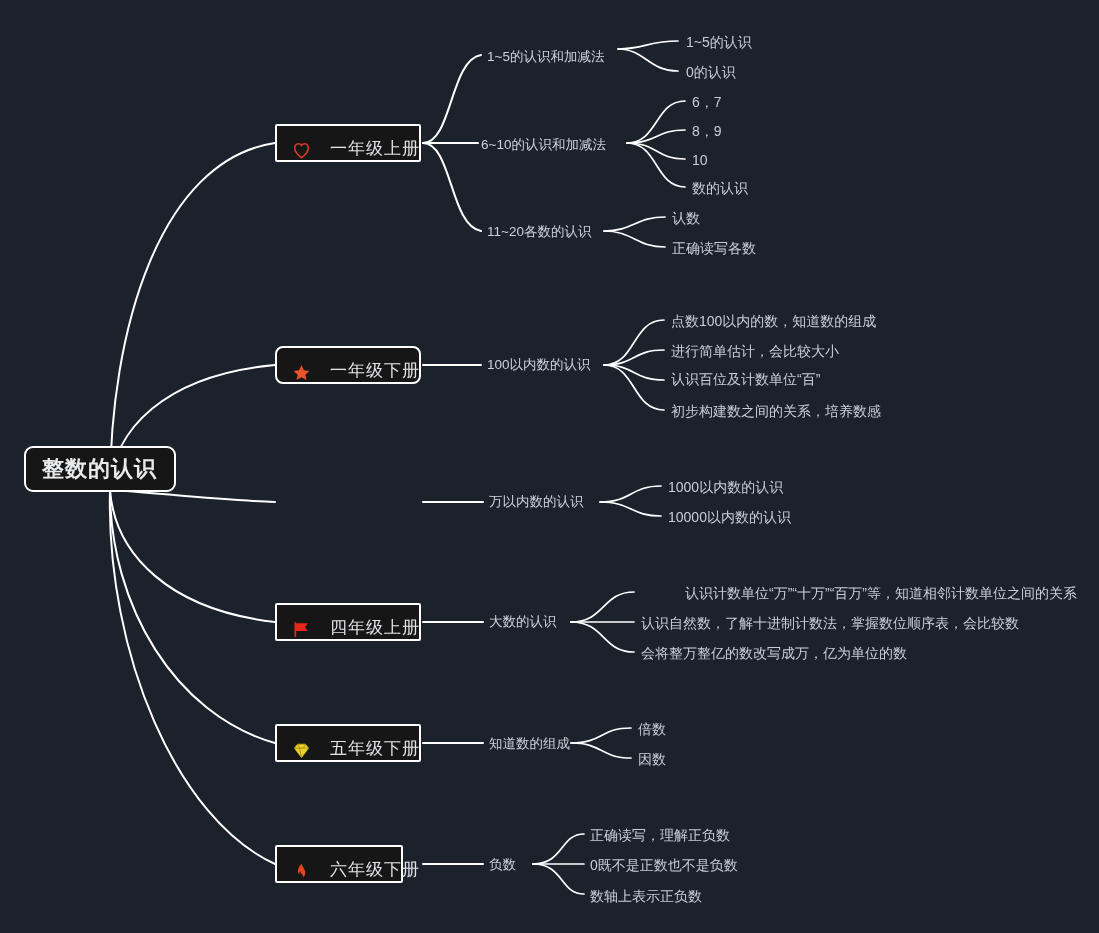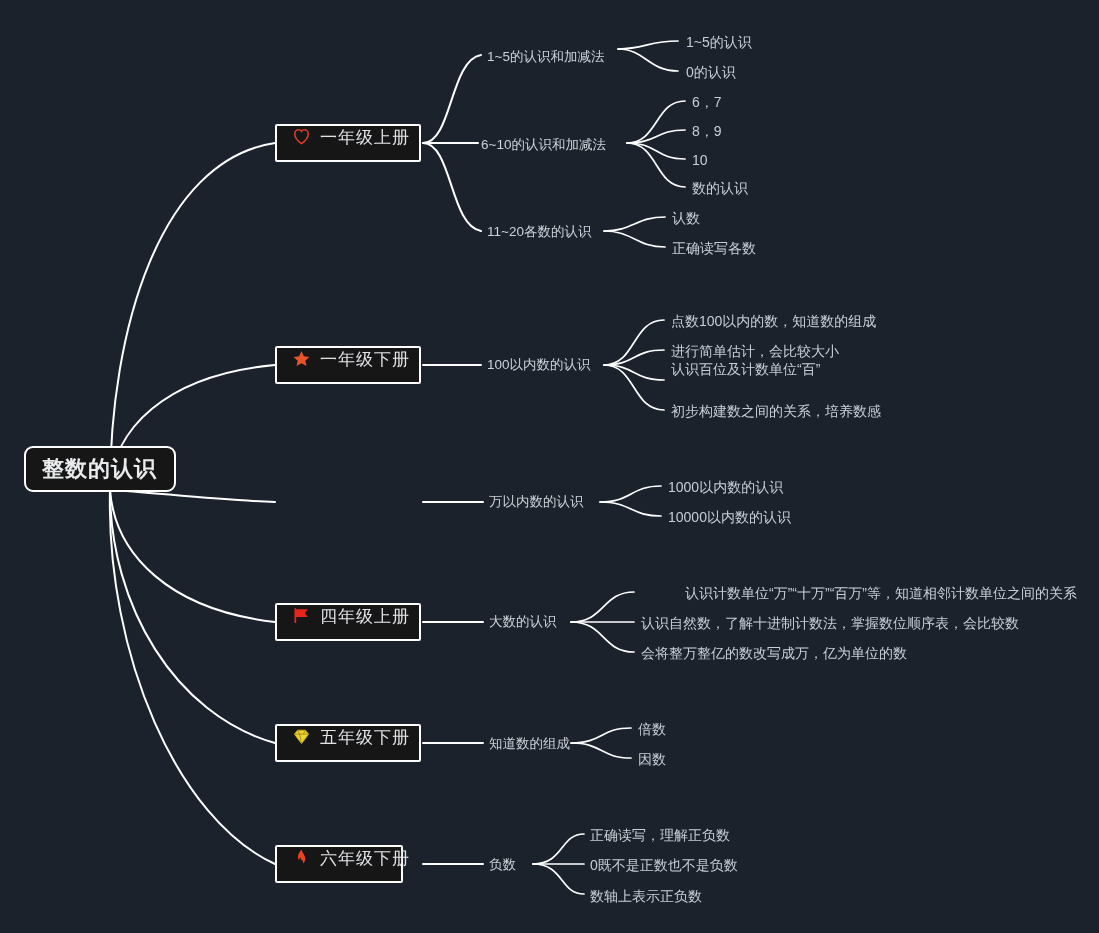--- a/index.html
+++ b/index.html
@@ -47,23 +47,23 @@
     font-weight: bold;
     letter-spacing: 1px;
     white-space: nowrap;
   }
   
   .grade-node {
     background: #161616;
     border: 2px solid #ffffff;
     border-radius: 2px;
     display: flex;
-    align-items: flex-start;
+    align-items: flex-end;
     padding: 0 14px;
-    gap: 9px;
+    gap: 19px;
     height: 38px;
   }
   .grade-label {
     color: #e2e4e8;
     font-size: 17px;
     white-space: nowrap;
     letter-spacing: 1px;
   }
   .grade-icon {
     width: 20px;
@@ -191,32 +191,32 @@
   <div class="topic" style="left:481px; top:138px;">6~10的认识和加减法</div>
   <div class="leaf" style="left:692px; top:95px;">6，7</div>
   <div class="leaf" style="left:692px; top:124px;">8，9</div>
   <div class="leaf" style="left:692px; top:153px;">10</div>
   <div class="leaf" style="left:692px; top:181px;">数的认识</div>
 
   <div class="topic" style="left:487px; top:225px;">11~20各数的认识</div>
   <div class="leaf" style="left:672px; top:211px;">认数</div>
   <div class="leaf" style="left:672px; top:241px;">正确读写各数</div>
 
-  <div class="node grade-node" style="left:275px; top:346px; width:146px;">
+  <div class="node grade-node" style="left:275px; top:346px; width:146px;border-radius:8px;">
     <span class="grade-icon">
       <svg width="19" height="19" viewBox="0 0 24 24">
           <path d="M12 2.6 L15 9.2 L22 10 L16.8 14.8 L18.3 21.6 L12 18.1 L5.7 21.6 L7.2 14.8 L2 10 L9 9.2 Z" fill="#e8532a"></path>
         </svg>
     </span>
     <span class="grade-label">一年级下册</span>
   </div>
   <div class="topic" style="left:487px; top:358px;">100以内数的认识</div>
   <div class="leaf" style="left:671px; top:314px;">点数100以内的数，知道数的组成</div>
   <div class="leaf" style="left:671px; top:344px;">进行简单估计，会比较大小</div>
-  <div class="leaf" style="left:671px; top:362px;">认识百位及计数单位“百”</div>
+  <div class="leaf" style="left:671px; top:372px;">认识百位及计数单位“百”</div>
   <div class="leaf" style="left:671px; top:404px;">初步构建数之间的关系，培养数感</div>
 
   <div class="topic" style="left:489px; top:495px;">万以内数的认识</div>
   <div class="leaf" style="left:668px; top:480px;">1000以内数的认识</div>
   <div class="leaf" style="left:668px; top:510px;">10000以内数的认识</div>
 
   <div class="node grade-node" style="left:275px; top:603px; width:146px;">
     <span class="grade-icon">
       <svg width="19" height="19" viewBox="0 0 24 24">
         <path d="M4.2 3.6 L4.2 20.4" stroke="#e8261b" stroke-width="2.2" stroke-linecap="round"></path>

